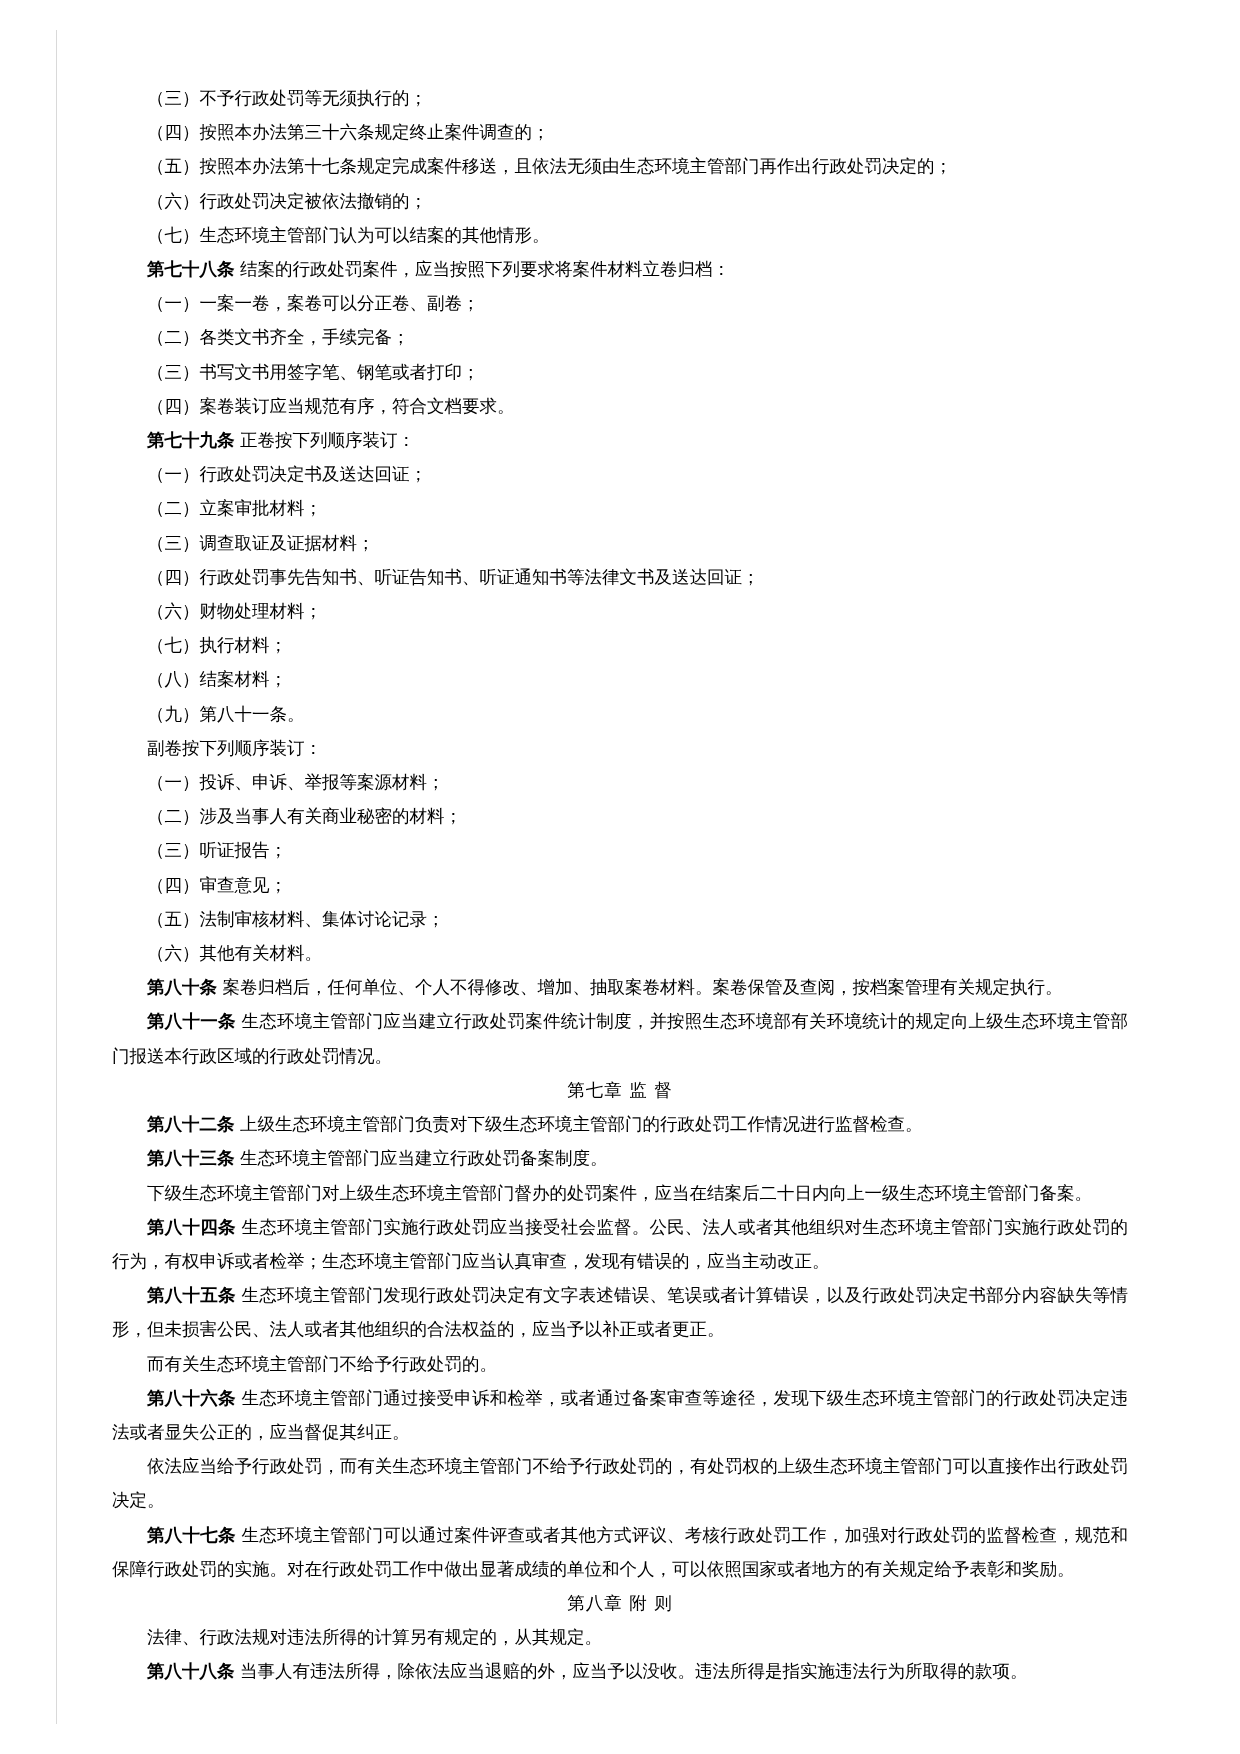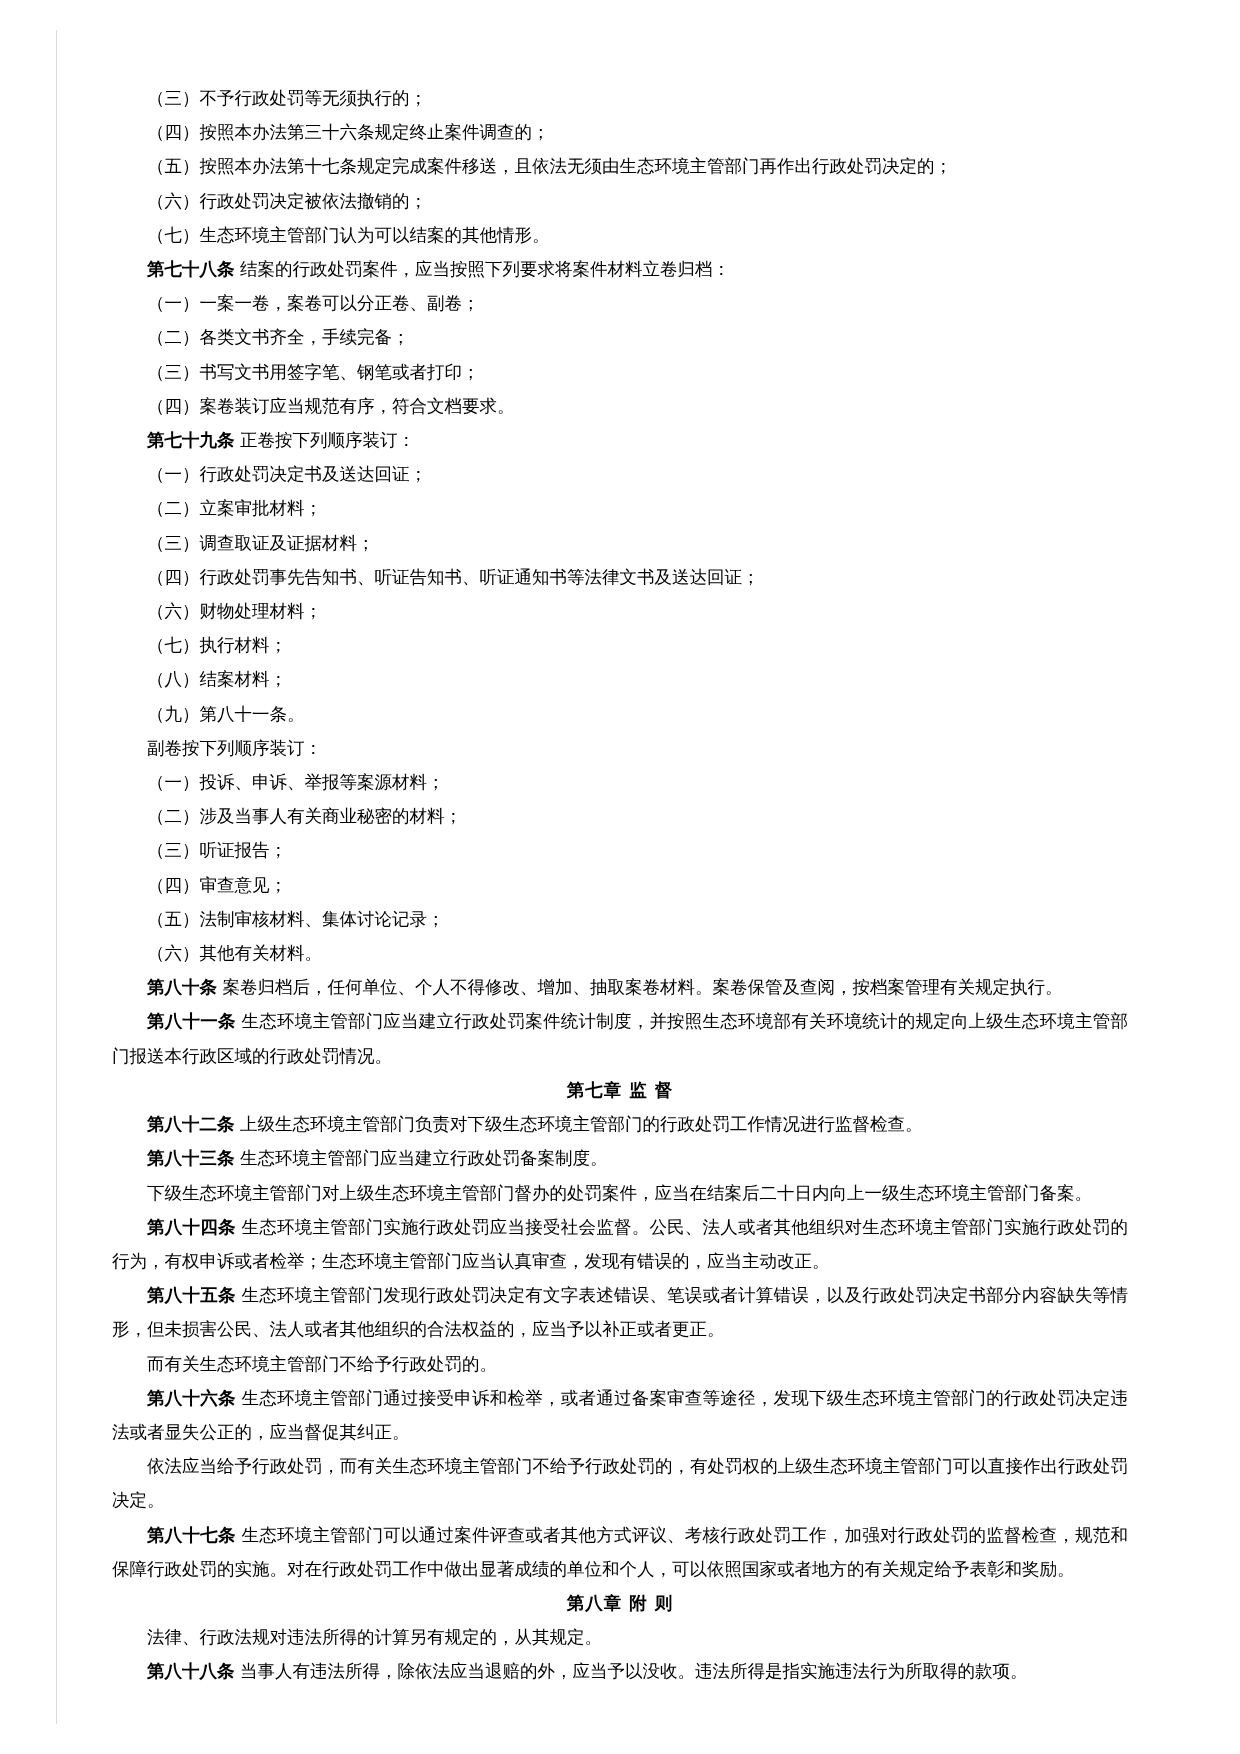--- a/index.html
+++ b/index.html
@@ -46,21 +46,21 @@
   }
   .indent {
     text-indent: 35px;
   }
   .indent2 {
     text-indent: 35px;
   }
   .chapter {
     margin: 0;
     text-align: center;
-    font-weight: bold;
+    font-weight: normal;
     letter-spacing: 1px;
   }
   .nowrap-label {
     font-weight: bold;
   }
 </style>
 </head>
 <body>
 
 <div class="page">

